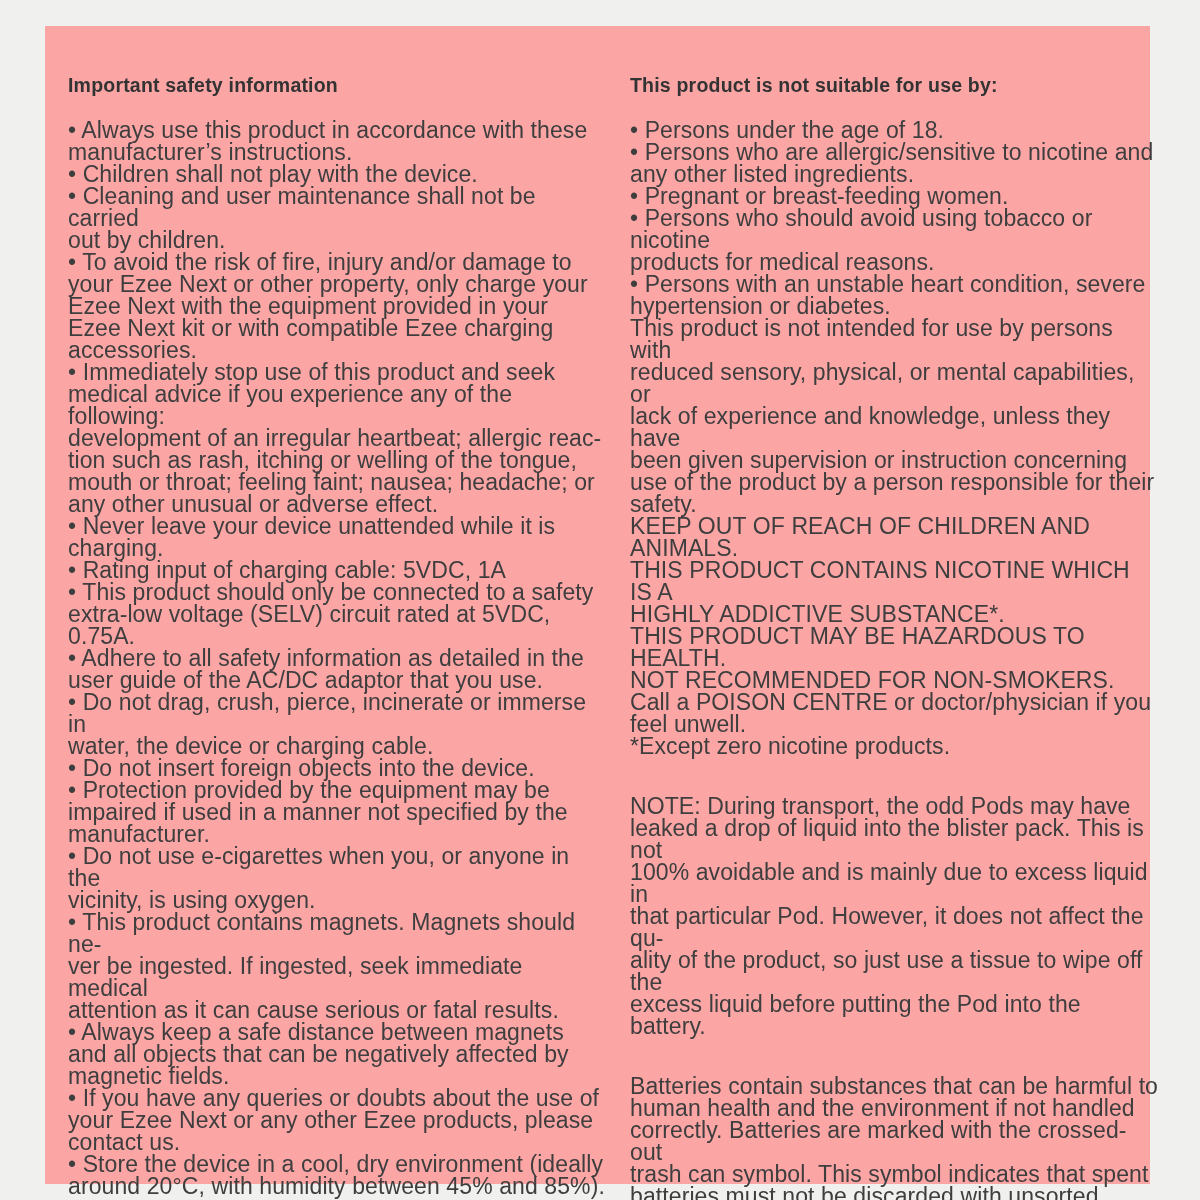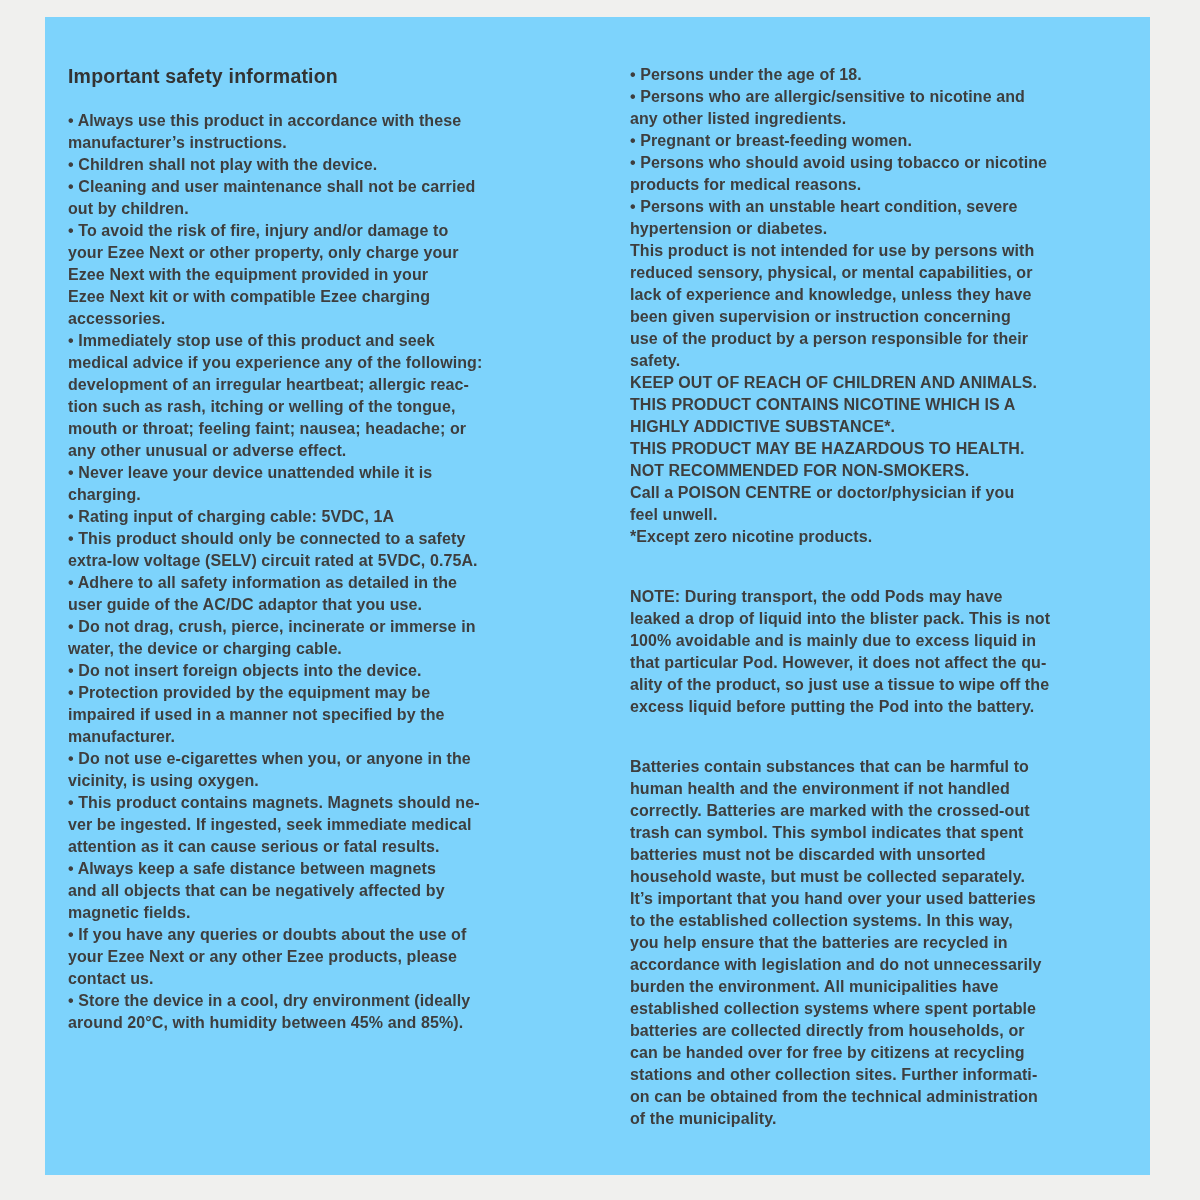--- a/index.html
+++ b/index.html
@@ -6,48 +6,47 @@
   html, body {
     width: 1200px;
     height: 1200px;
     background: #f0f0ee;
     font-family: "Liberation Sans", "DejaVu Sans", sans-serif;
     overflow: hidden;
   }
   .page-card {
     position: absolute;
     left: 45px;
-    top: 17px;
+    top: 26px;
     width: 1105px;
     height: 1158px;
-    background: #7dd3fc;
+    background: #fca5a5;
   }
   .col {
     position: absolute;
     top: 47px;
     width: 540px;
     color: #3e3e3e;
   }
   .col-left  { left: 23px;  }
   .col-right { left: 585px; width: 528px; }
   .col h2 {
     font-size: 19.5px;
     line-height: 24px;
     font-weight: bold;
     color: #333333;
     letter-spacing: 0.2px;
     margin: 0 0 22px 0;
   }
   .body-text {
-    font-size: 16px;
+    font-size: 23px;
     line-height: 22px;
     letter-spacing: 0.1px;
     white-space: pre-line;
     color: #3e3e3e;
-    font-weight: bold;
   }
   .body-text + .body-text {
     margin-top: 38px;
   }
 </style>
 </head>
 <body>
 
 <div class="page-card">
 
@@ -91,20 +90,21 @@
 and all objects that can be negatively affected by
 magnetic fields.
 • If you have any queries or doubts about the use of
 your Ezee Next or any other Ezee products, please
 contact us.
 • Store the device in a cool, dry environment (ideally
 around 20°C, with humidity between 45% and 85%).</p>
   </section>
 
   <section class="col col-right">
+    <h2>This product is not suitable for use by:</h2>
     <p class="body-text">• Persons under the age of 18.
 • Persons who are allergic/sensitive to nicotine and
 any other listed ingredients.
 • Pregnant or breast-feeding women.
 • Persons who should avoid using tobacco or nicotine
 products for medical reasons.
 • Persons with an unstable heart condition, severe
 hypertension or diabetes.
 This product is not intended for use by persons with
 reduced sensory, physical, or mental capabilities, or

